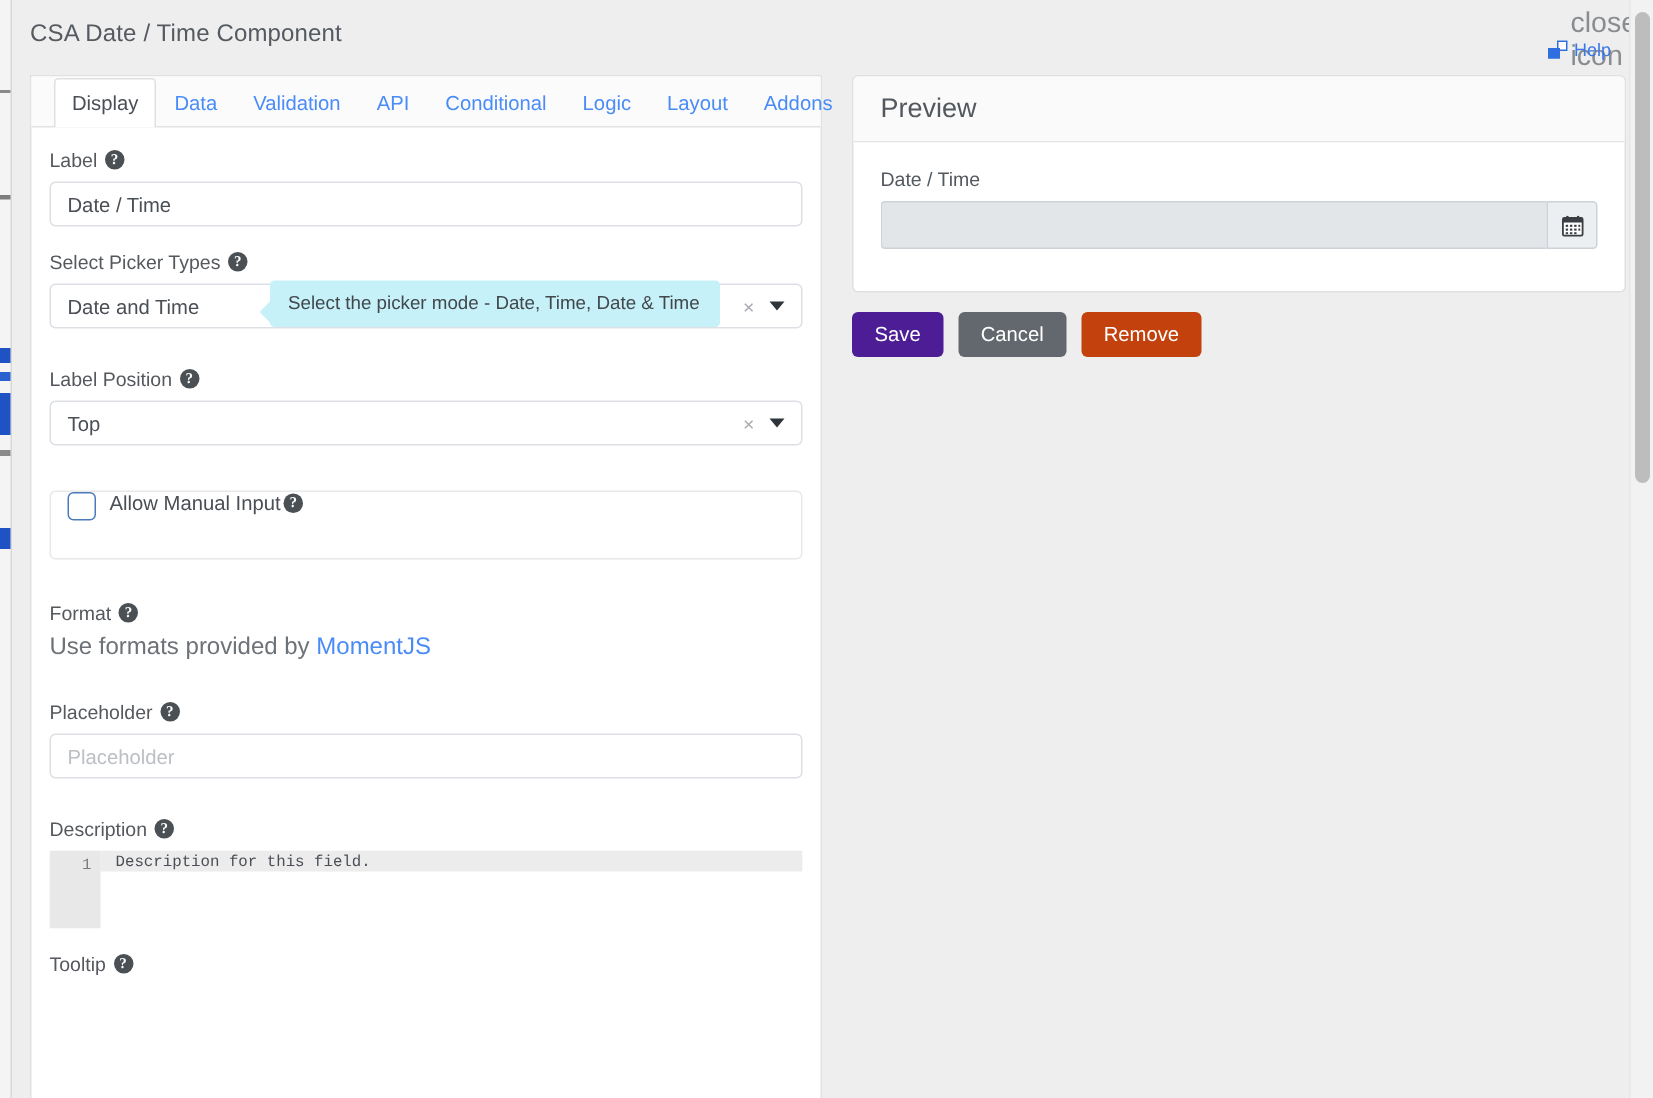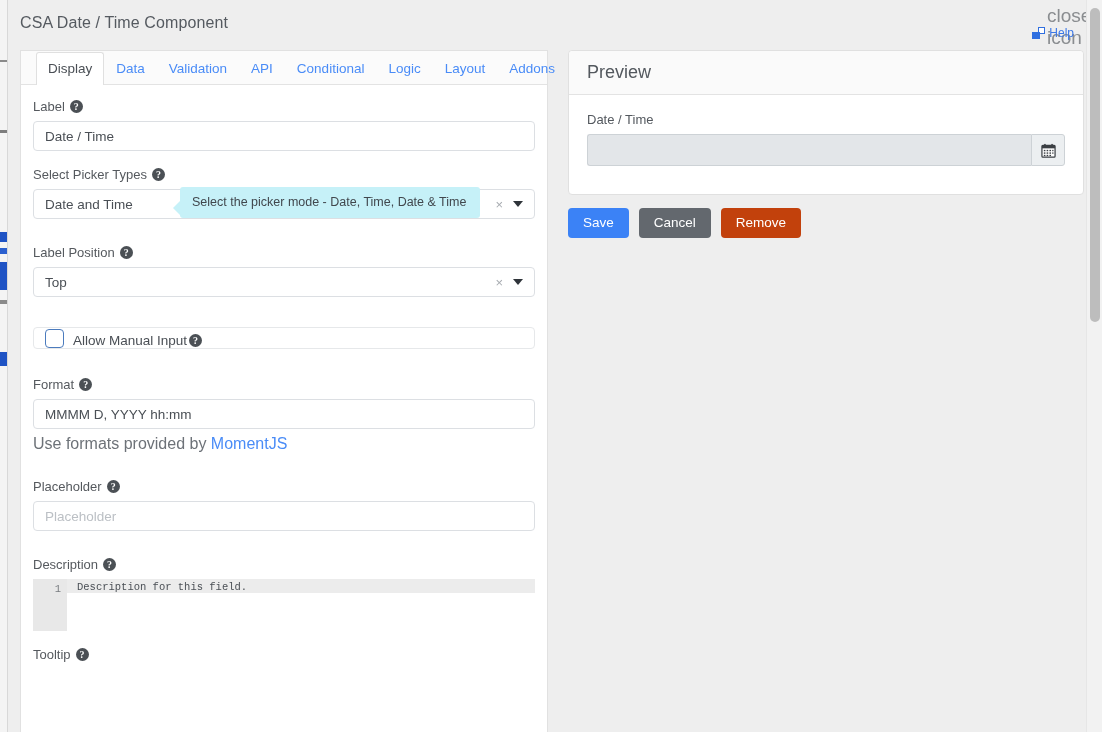--- a/index.html
+++ b/index.html
@@ -137,23 +137,23 @@
     width: 0; height: 0;
     border-left: 5px solid transparent; border-right: 5px solid transparent;
     border-top: 6px solid #2f343a; cursor: pointer;
   }
 
   .helptext { font-size: 16px; color: #6d7278; margin-top: 6px; }
   .helptext a { color: #4a8cf7; text-decoration: none; }
 
   
   .checkrow {
-    width: 100%; height: 22px;
+    width: 100%; height: 46px;
     border: 1px solid #e6e8ea; border-radius: 4px;
-    display: flex; align-items: flex-end;
+    display: flex; align-items: flex-start;
     padding: 0 11px; gap: 9px; background: #fff;
   }
   .cbox {
     width: 19px; height: 19px; border: 1.6px solid #4b7bbd;
     border-radius: 4px; background: #fff; flex: none; cursor: pointer;
   }
   .checkrow .cl {
     font-size: 13.5px; color: #4a4f55;
     display: flex; align-items: center; gap: 2px;
   }
@@ -229,21 +229,21 @@
     position: absolute; left: 560px; top: 208px;
     display: flex; gap: 10px;
   }
   .btn {
     border: none; border-radius: 4px;
     font-size: 13.5px; color: #fff;
     padding: 7px 15px; cursor: pointer;
     font-family: "Liberation Sans", sans-serif;
     line-height: 16px;
   }
-  .btn.save   { background: #3b82f6; }
+  .btn.save   { background: #4c1d95; }
   .btn.cancel { background: #63686e; }
   .btn.remove { background: #c2410c; }
 
   
   #scroll-track {
     position: absolute; right: 0; top: 0;
     width: 16px; height: 732px;
     background: #f2f2f2; border-left: 1px solid #e6e6e6;
   }
   #scroll-thumb {
@@ -334,21 +334,20 @@
             <span class="qmark">?</span>
           </span>
         </div>
       </div>
 
       <div class="fld" style="margin-top:28px;">
         <div class="fld-label">
           <span>Format</span>
           <span class="qmark">?</span>
         </div>
-        <input class="ctl" value="MMMM D, YYYY hh:mm" style="">
         <div class="helptext">
           <span>Use formats provided by </span><a>MomentJS</a>
         </div>
       </div>
 
       <div class="fld" style="margin-top:26px;">
         <div class="fld-label">
           <span>Placeholder</span>
           <span class="qmark">?</span>
         </div>

